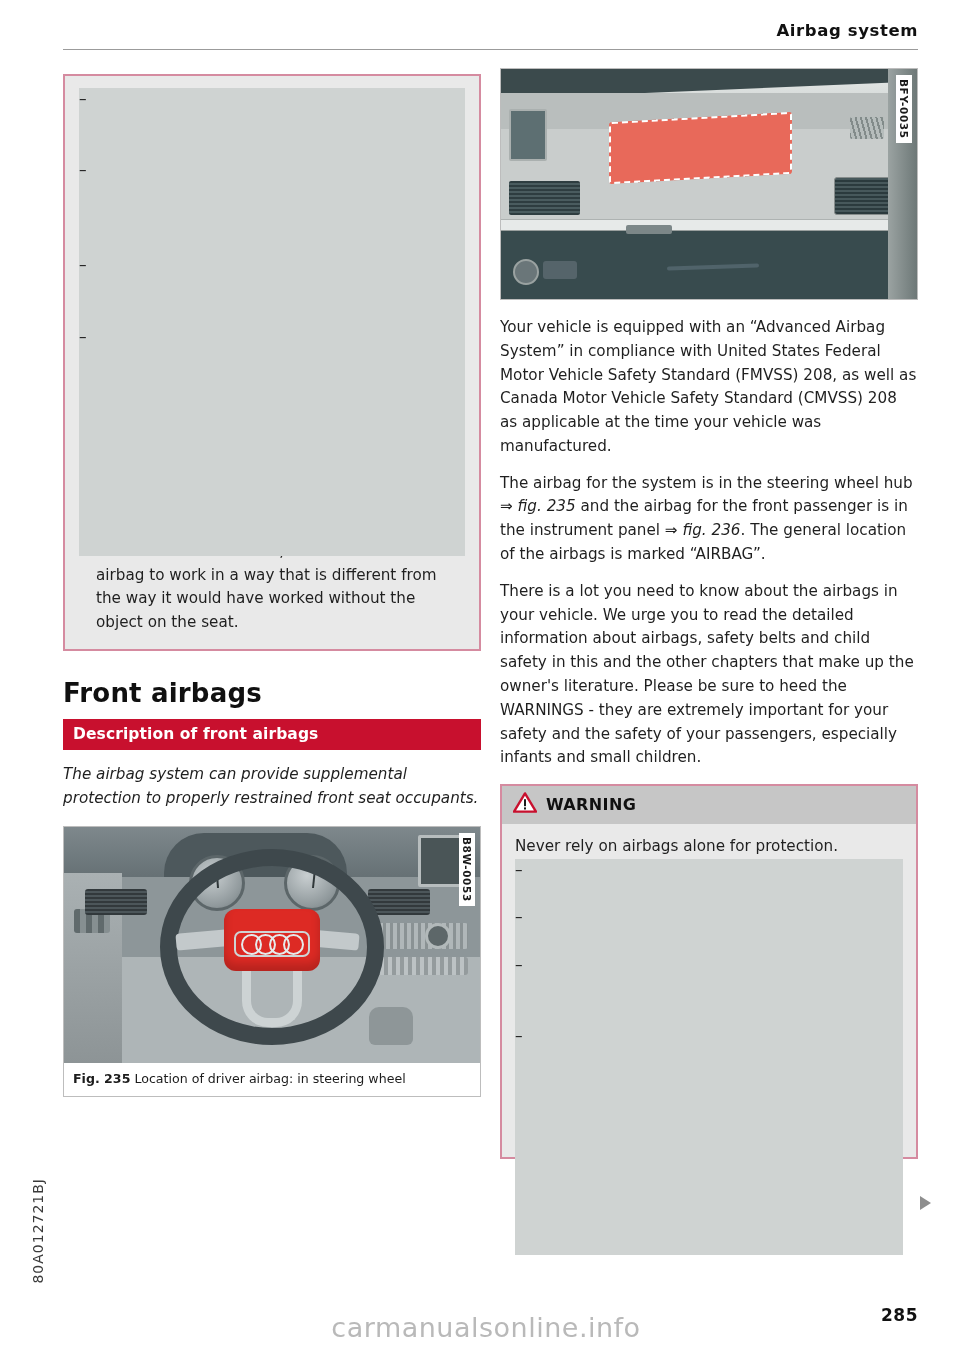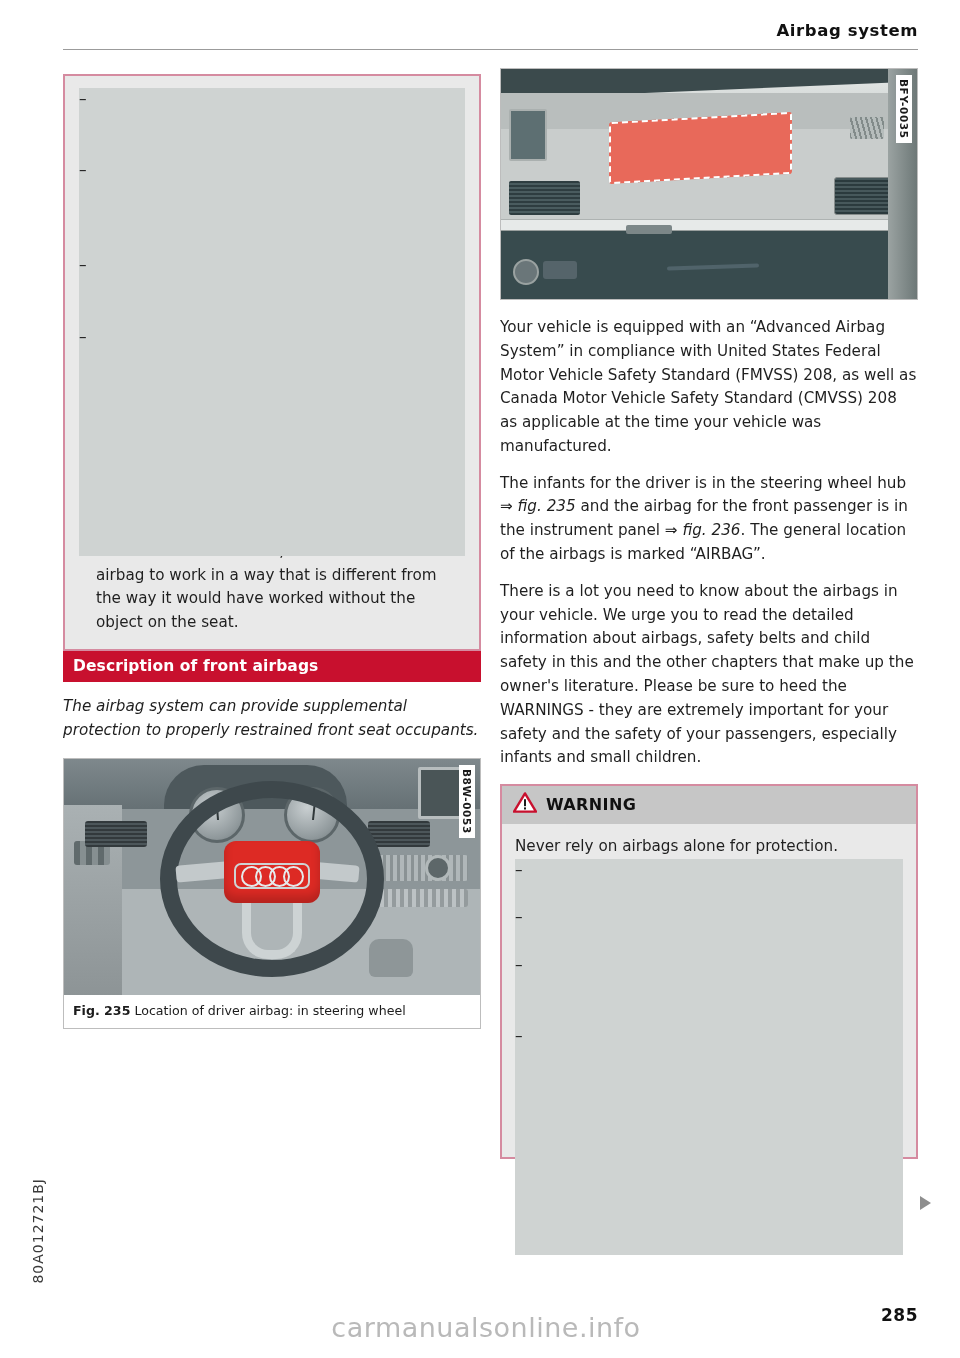--- a/index.html
+++ b/index.html
@@ -346,20 +346,21 @@
             <span>Always carefully follow the manufacturer's instructions provided with the child safety seat or carrier.</span>
           </li>
           <li>
             <span class="dash">–</span>
             <span>Always make sure that there is nothing on the front passenger seat that will cause the capacitive passenger detection system in the seat to signal to the Airbag System that the seat is occupied by a person when it is not, or to signal that it is occupied by someone who is heavier than the person actually sitting on the seat. The presence of additional objects could cause the passenger front airbag to be turned on when it should be off, or could cause the airbag to work in a way that is different from the way it would have worked without the object on the seat.</span>
           </li>
         </ul>
       </div>
     </div>
 
+    <h1 class="section-title">Front airbags</h1>
 
     <div class="red-bar">Description of front airbags</div>
 
     <div class="lead-italic">The airbag system can provide supplemental protection to properly restrained front seat occupants.</div>
 
     <div class="figure">
       <div class="fig-img-wrap">
         <div class="cockpit">
           <div class="dash-top"></div>
           <div class="dash-mid"></div>
@@ -425,21 +426,21 @@
           <div class="pillar"></div>
         </div>
         <div class="fig-code">BFY-0035</div>
       </div>
     </div>
 
     <div style="height:16px"></div>
 
     <p class="body">Your vehicle is equipped with an “Advanced Airbag System” in compliance with United States Federal Motor Vehicle Safety Standard (FMVSS) 208, as well as Canada Motor Vehicle Safety Standard (CMVSS) 208 as applicable at the time your vehicle was manufactured.</p>
 
-    <p class="body"><span>The infants for the driver is in the steering wheel hub </span><span class="ref">⇒ fig. 235</span><span> and the airbag for the front passenger is in the instrument panel </span><span class="ref">⇒ fig. 236</span><span>. The general location of the airbags is marked “AIRBAG”.</span></p>
+    <p class="body"><span>The airbag for the system is in the steering wheel hub </span><span class="ref">⇒ fig. 235</span><span> and the airbag for the front passenger is in the instrument panel </span><span class="ref">⇒ fig. 236</span><span>. The general location of the airbags is marked “AIRBAG”.</span></p>
 
     <p class="body">There is a lot you need to know about the airbags in your vehicle. We urge you to read the detailed information about airbags, safety belts and child safety in this and the other chapters that make up the owner's literature. Please be sure to heed the WARNINGS - they are extremely important for your safety and the safety of your passengers, especially infants and small children.</p>
 
     <div class="warn-box">
       <div class="warn-head">
         <span>
           <svg width="24" height="21" viewBox="0 0 24 21" aria-hidden="true">
             <path d="M12 1.4 L23 19.6 L1 19.6 Z" fill="#ffffff" stroke="#c8102e" stroke-width="2.4" stroke-linejoin="round"></path>
             <rect x="11" y="7.2" width="2" height="7" fill="#1c1c1c"></rect>
             <rect x="11" y="15.4" width="2" height="2.1" fill="#1c1c1c"></rect>

